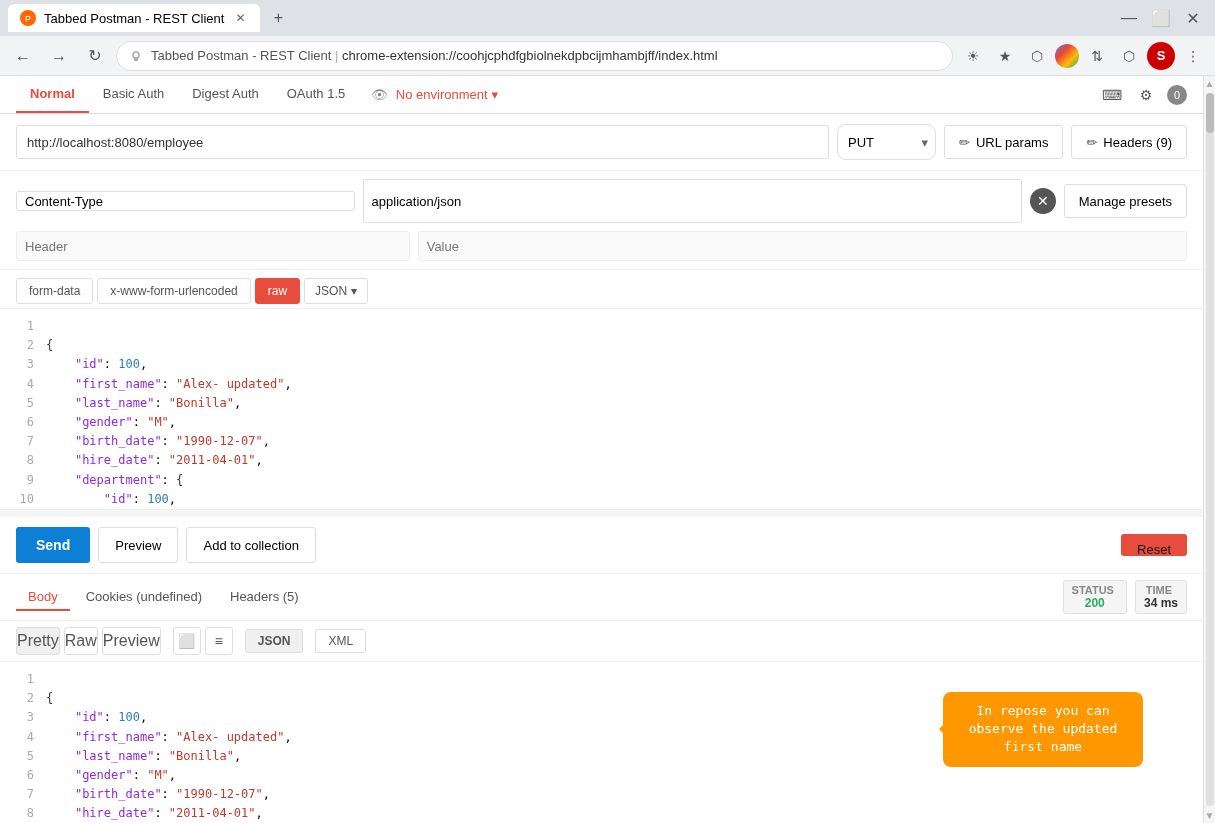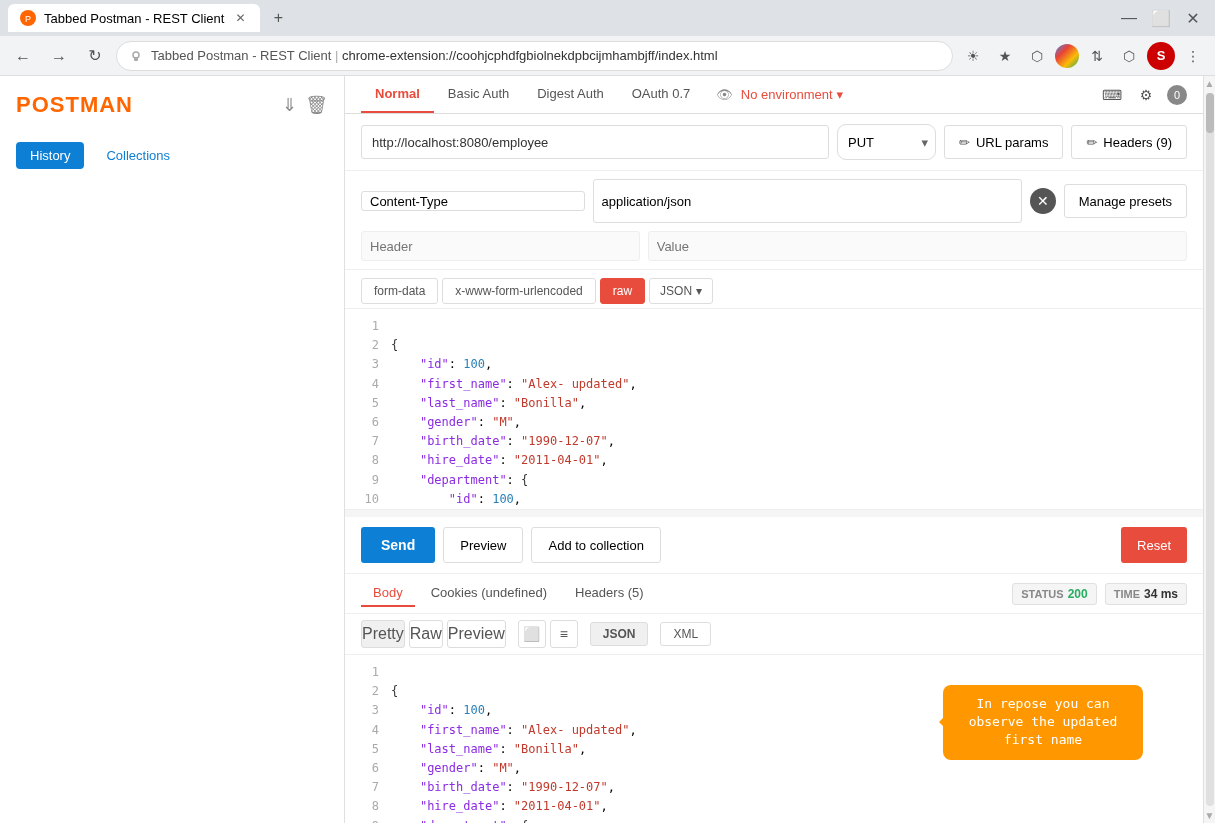--- a/index.html
+++ b/index.html
@@ -85,29 +85,29 @@
     .code-editor-inner { display: flex; }
     .line-numbers { color: #aaa; text-align: right; padding-right: 12px; user-select: none; min-width: 30px; }
     .code-content { flex: 1; white-space: pre; }
     .editor-resize { height: 8px; background: #f5f5f5; border-top: 1px solid #eee; cursor: ns-resize; }
 
     
     .send-bar { display: flex; align-items: center; padding: 10px 16px; gap: 8px; border-bottom: 1px solid #eee; }
     .send-btn { height: 36px; background: #0d7fd4; color: white; border: none; border-radius: 3px; padding: 0 20px; font-size: 14px; cursor: pointer; font-weight: bold; }
     .preview-btn { height: 36px; border: 1px solid #ddd; border-radius: 3px; padding: 0 16px; font-size: 13px; background: white; cursor: pointer; }
     .add-collection-btn { height: 36px; border: 1px solid #ddd; border-radius: 3px; padding: 0 16px; font-size: 13px; background: white; cursor: pointer; }
-    .reset-btn { height: 36px; background: #e74c3c; color: #ffffff; border: none; border-radius: 3px; padding: 8px 16px; font-size: 13px; cursor: pointer; margin-left: auto; }
+    .reset-btn { height: 22px; background: #e74c3c; color: #0f172a; border: none; border-radius: 3px; padding: 8px 16px; font-size: 13px; cursor: pointer; margin-left: auto; }
 
     
     .response-section { flex: 1; overflow: hidden; display: flex; flex-direction: column; }
     .response-tabs { display: flex; align-items: center; padding: 6px 16px; border-bottom: 1px solid #eee; gap: 4px; }
     .response-tab { padding: 5px 12px; cursor: pointer; font-size: 13px; color: #555; border-bottom: 2px solid transparent; }
     .response-tab.active { color: #e74c3c; border-bottom-color: #e74c3c; }
     .status-badges { display: flex; align-items: center; gap: 8px; margin-left: auto; }
-    .status-badge { display: flex; align-items: center; background: #f5f5f5; border: 1px solid #e0e0e0; border-radius: 3px; padding: 3px 8px; font-size: 12px; }
+    .status-badge { display: flex; align-items: center; background: #f5f5f5; border: 1px solid #e0e0e0; border-radius: 3px; padding: 3px 8px; font-size: 12px; flex-direction: column; }
     .status-label { color: #888; font-weight: bold; margin-right: 4px; font-size: 11px; }
     .status-200 { color: #27ae60; font-weight: bold; }
     .time-val { color: #333; font-weight: bold; }
 
     
     .response-format-tabs { display: flex; align-items: center; padding: 6px 16px; gap: 4px; border-bottom: 1px solid #eee; }
     .format-tab { padding: 4px 0; border: 1px solid #ddd; border-radius: 3px; cursor: pointer; font-size: 16px; background: white; color: #555; }
     .format-tab.active { background: #f0f0f0; }
     .format-icon { width: 28px; height: 28px; border: 1px solid #ddd; border-radius: 3px; display: flex; align-items: center; justify-content: center; cursor: pointer; color: #555; font-size: 14px; }
     .format-btn { padding: 4px 12px; border: 1px solid #ddd; border-radius: 3px; cursor: pointer; font-size: 12px; background: white; color: #555; margin-left: 8px; }
@@ -187,52 +187,35 @@
     <div class="toolbar-icon" style="width:24px;height:24px;border-radius:50%;background:linear-gradient(135deg,#4285f4,#ea4335,#fbbc05,#34a853);"></div>
     <div class="toolbar-icon">⇅</div>
     <div class="toolbar-icon">⬡</div>
     <div class="profile-icon">S</div>
     <div class="toolbar-icon">⋮</div>
   </div>
 </div>
 
 <div class="app-container">
 
-  <div class="sidebar">
-    <div class="sidebar-header">
-      <div class="postman-logo">POSTMAN</div>
-      <div class="sidebar-actions">
-        <span class="sidebar-action-btn">⇓</span>
-        <span class="sidebar-action-btn">🗑</span>
-      </div>
-    </div>
-    <div class="sidebar-tabs">
-      <div class="sidebar-tab active">
-        <span>History</span>
-      </div>
-      <div class="sidebar-tab inactive">
-        <span>Collections</span>
-      </div>
-    </div>
-  </div>
 
   <div class="main-content">
 
     <div class="request-method-tabs">
       <div class="method-tab active">
         <span>Normal</span>
       </div>
       <div class="method-tab">
         <span>Basic Auth</span>
       </div>
       <div class="method-tab">
         <span>Digest Auth</span>
       </div>
       <div class="method-tab">
-        <span>OAuth 0.7</span>
+        <span>OAuth 1.5</span>
       </div>
       <div class="eye-icon" style="margin-left:12px;">👁</div>
       <div class="env-selector" style="margin-left:8px;">
         <span style="color:#e74c3c;">No environment</span>
         <span>▾</span>
       </div>
       <div class="header-icons">
         <div class="header-icon-btn">⌨</div>
         <div class="header-icon-btn">⚙</div>
         <div class="header-badge">0</div>

